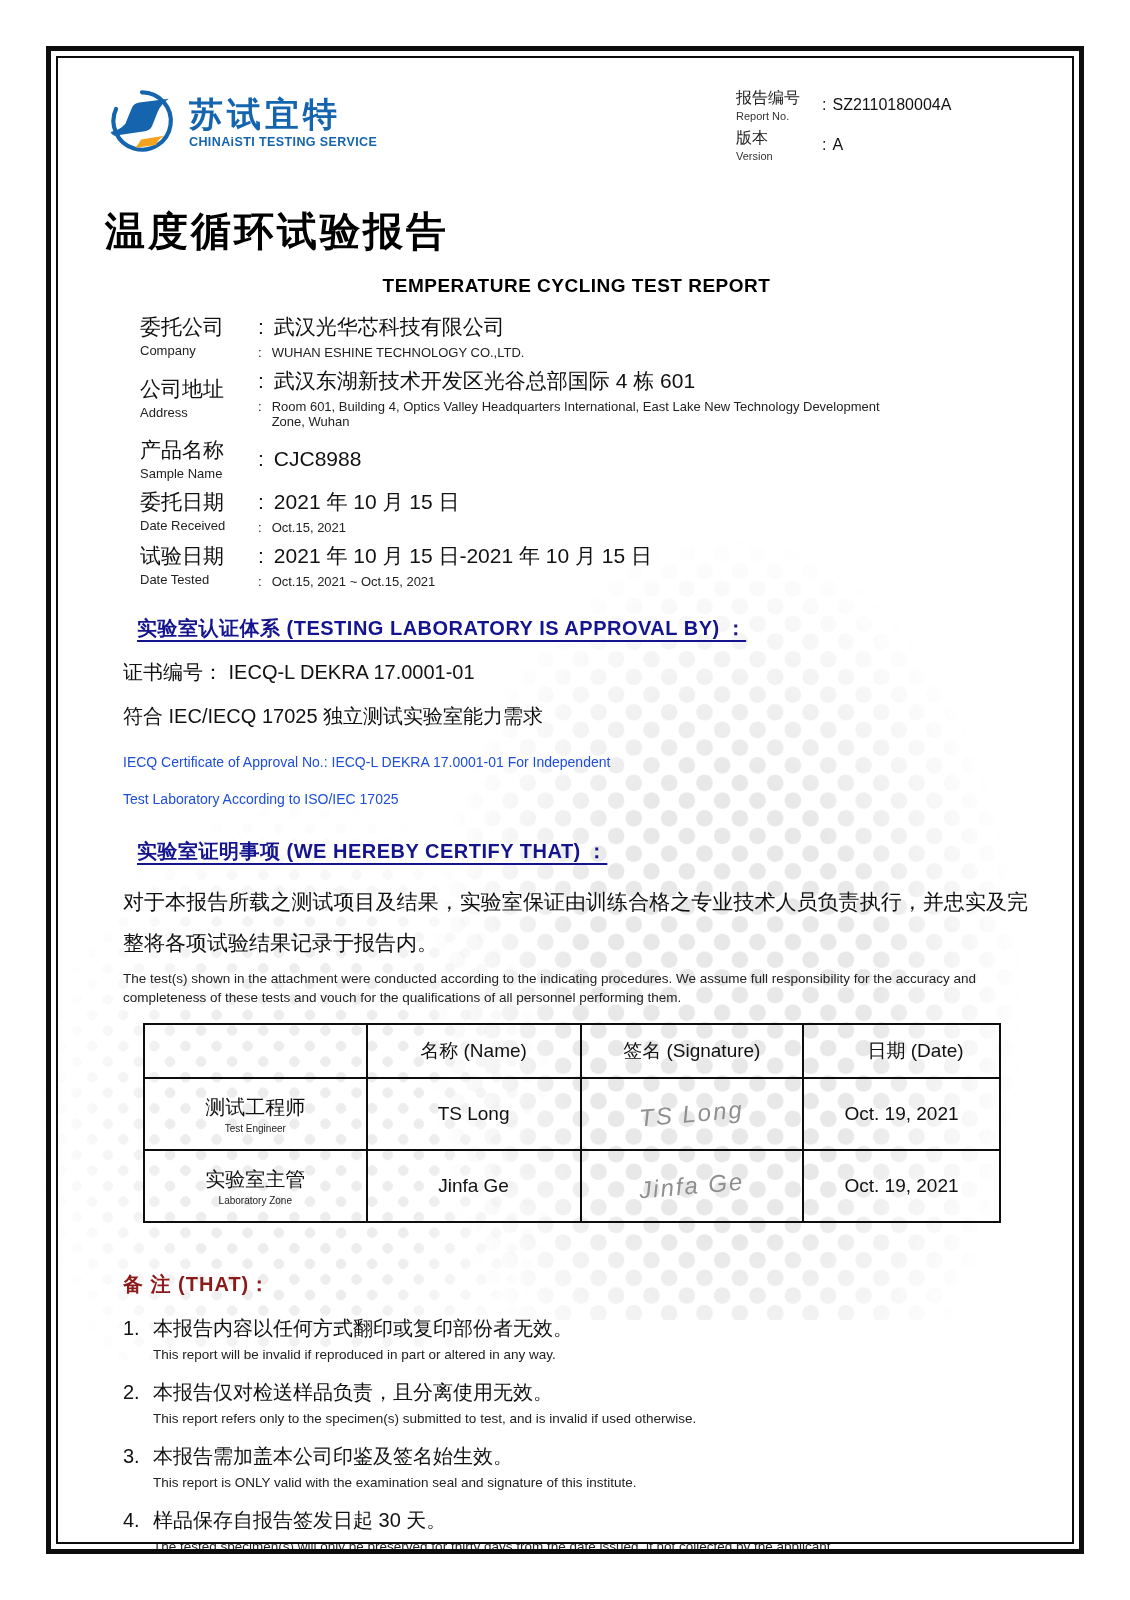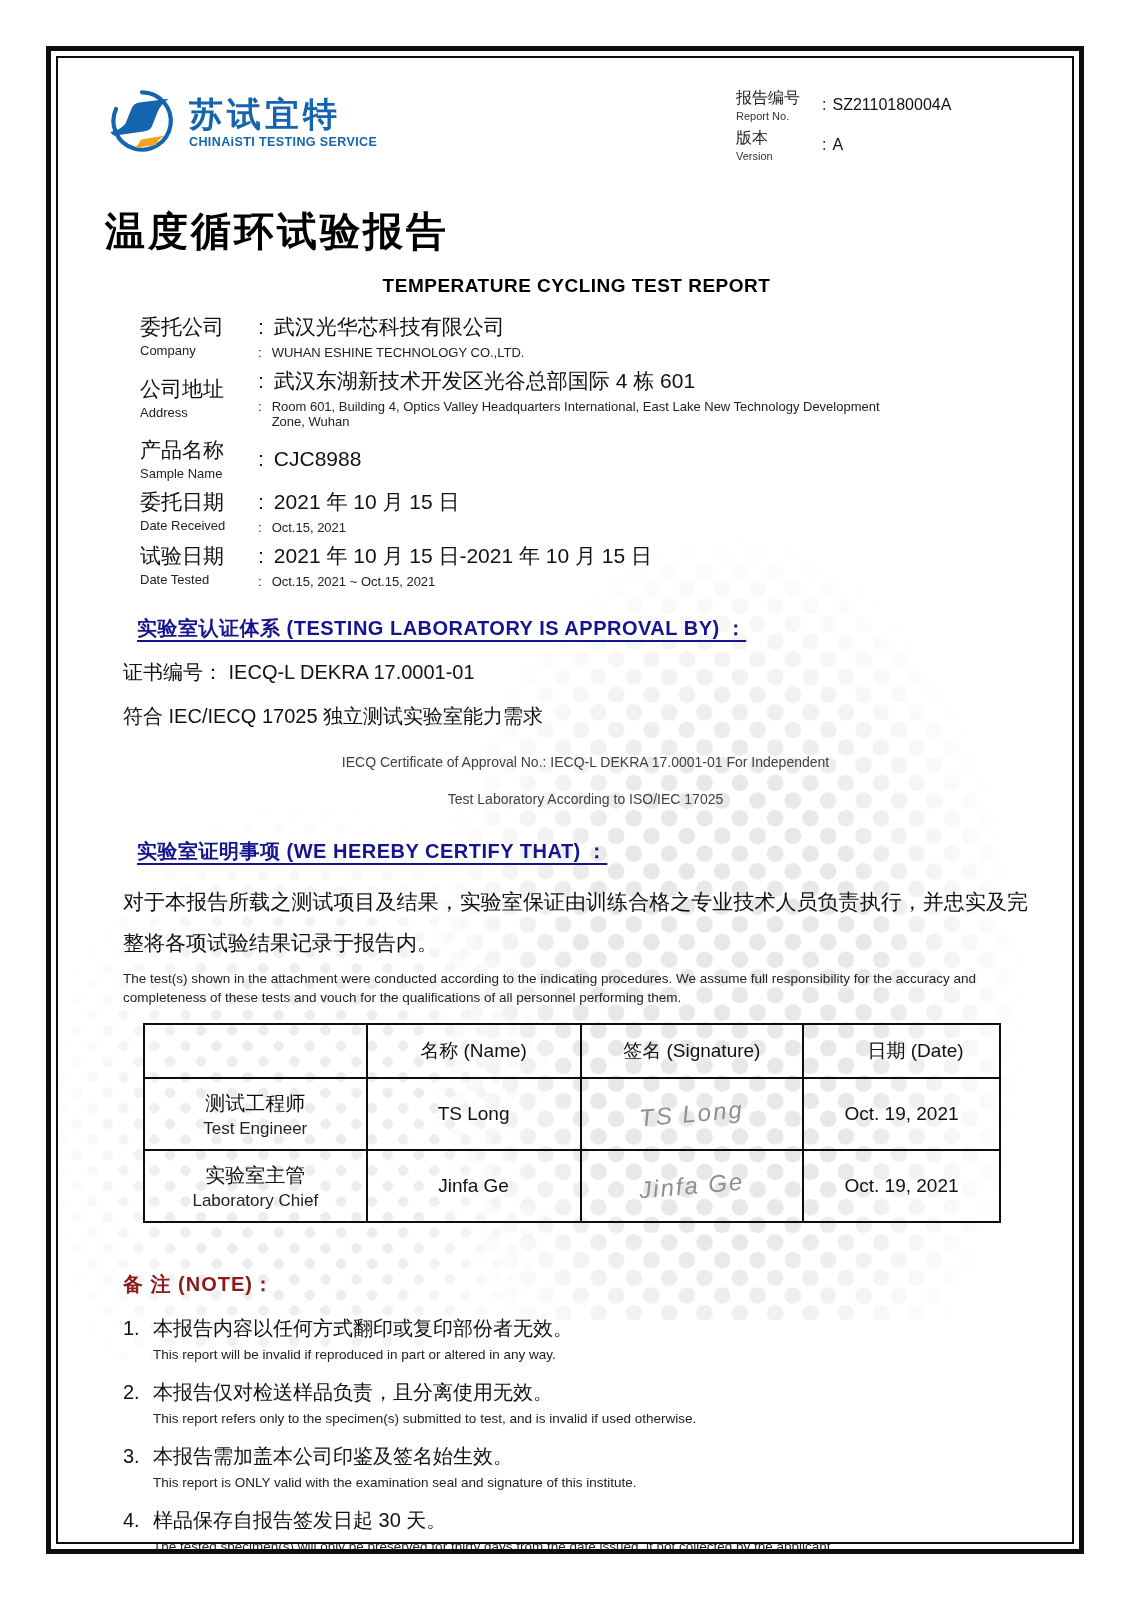--- a/index.html
+++ b/index.html
@@ -51,32 +51,32 @@
   .fval-en { font-size:13px; color:#222; margin-top:4px; max-width:640px; }
   .c { display:inline-block; margin-right:10px; }
   .fvals .c { color:#111; }
   .frow.single .fvals { display:flex; align-items:center; }
   .frow.single .fval-cn { font-size:21px; }
 
   
   .sec-heading { font-size:20px; font-weight:bold; color:#14148f; text-decoration:underline; text-underline-offset:5px; margin-left:32px; letter-spacing:0.5px; }
   .sec1 { margin-top:26px; }
   .line-cn { font-size:20px; color:#111; margin-left:18px; margin-top:17px; }
-  .line-en { font-size:14px; color:#404040; margin-left:18px; margin-top:21px;text-align:center; }
+  .line-en { font-size:14px; color:#1d4ed8; margin-left:18px; margin-top:21px; }
   .sec2 { margin-top:31px; }
   .certify-cn { font-size:21px; color:#111; margin-left:18px; margin-top:16px; line-height:41px; max-width:905px; text-align:justify; }
   .certify-en { font-size:13.5px; color:#222; margin-left:18px; margin-top:6px; line-height:19px; max-width:880px; }
 
   
   table.sig { border-collapse:collapse; margin:16px 0 0 38px; width:858px; table-layout:fixed; }
   table.sig th, table.sig td { border:2.5px solid #0d0d0d; text-align:center; vertical-align:middle; background:transparent; }
   table.sig th { height:54px; font-size:19px; font-weight:normal; color:#111; }
   table.sig td { height:72px; }
   .role-cn { font-size:20px; color:#111; }
-  .role-en { font-size:17px; color:#222; margin-top:2px; }
+  .role-en { font-size:10px; color:#222; margin-top:2px; }
   .sig-name { font-size:19px; color:#111; }
   .sig-hand { font-size:24px; color:#8f8f8f; font-style:italic; transform:rotate(-5deg); display:inline-block; letter-spacing:2px; }
   .sig-date { font-size:19px; color:#111; }
   .col1 { width:26%; } .col2 { width:25%; } .col3 { width:26%; } .col4 { width:23%;padding-left:28px; }
 
   
   .notes { margin-top:48px; margin-left:18px; }
   .note-heading { font-size:20px; font-weight:bold; color:#8b1a1a; letter-spacing:1px; }
   .note-item { margin-top:17px; }
   .note-cn { font-size:20px; color:#111; }
@@ -223,31 +223,31 @@
           <div class="role-cn">测试工程师</div>
           <div class="role-en">Test Engineer</div>
         </td>
         <td><span class="sig-name">TS Long</span></td>
         <td><span class="sig-hand">TS Long</span></td>
         <td><span class="sig-date">Oct. 19, 2021</span></td>
       </tr>
       <tr>
         <td>
           <div class="role-cn">实验室主管</div>
-          <div class="role-en">Laboratory Chief</div>
+          <div class="role-en">Laboratory Zone</div>
         </td>
         <td><span class="sig-name">Jinfa Ge</span></td>
         <td><span class="sig-hand">Jinfa Ge</span></td>
         <td><span class="sig-date">Oct. 19, 2021</span></td>
       </tr>
     </tbody>
       </table>
 
     <div class="notes">
-      <div class="note-heading">备 注 (NOTE)：</div>
+      <div class="note-heading">备 注 (THAT)：</div>
 
       <div class="note-item">
         <div class="note-cn"><span class="num">1.</span><span>本报告内容以任何方式翻印或复印部份者无效。</span></div>
         <div class="note-en">This report will be invalid if reproduced in part or altered in any way.</div>
       </div>
       <div class="note-item">
         <div class="note-cn"><span class="num">2.</span><span>本报告仅对检送样品负责，且分离使用无效。</span></div>
         <div class="note-en">This report refers only to the specimen(s) submitted to test, and is invalid if used otherwise.</div>
       </div>
       <div class="note-item">

